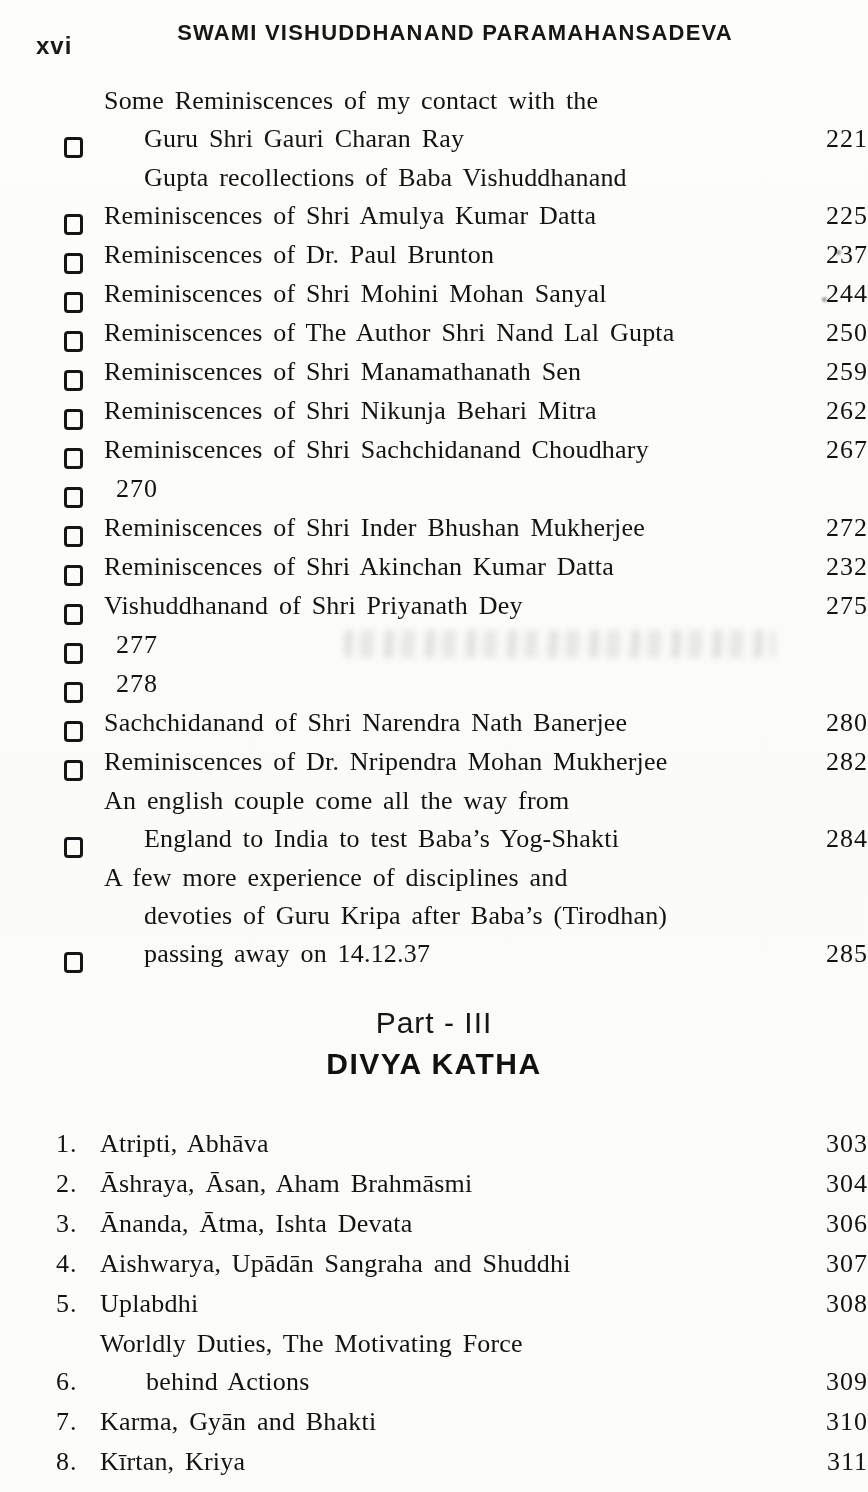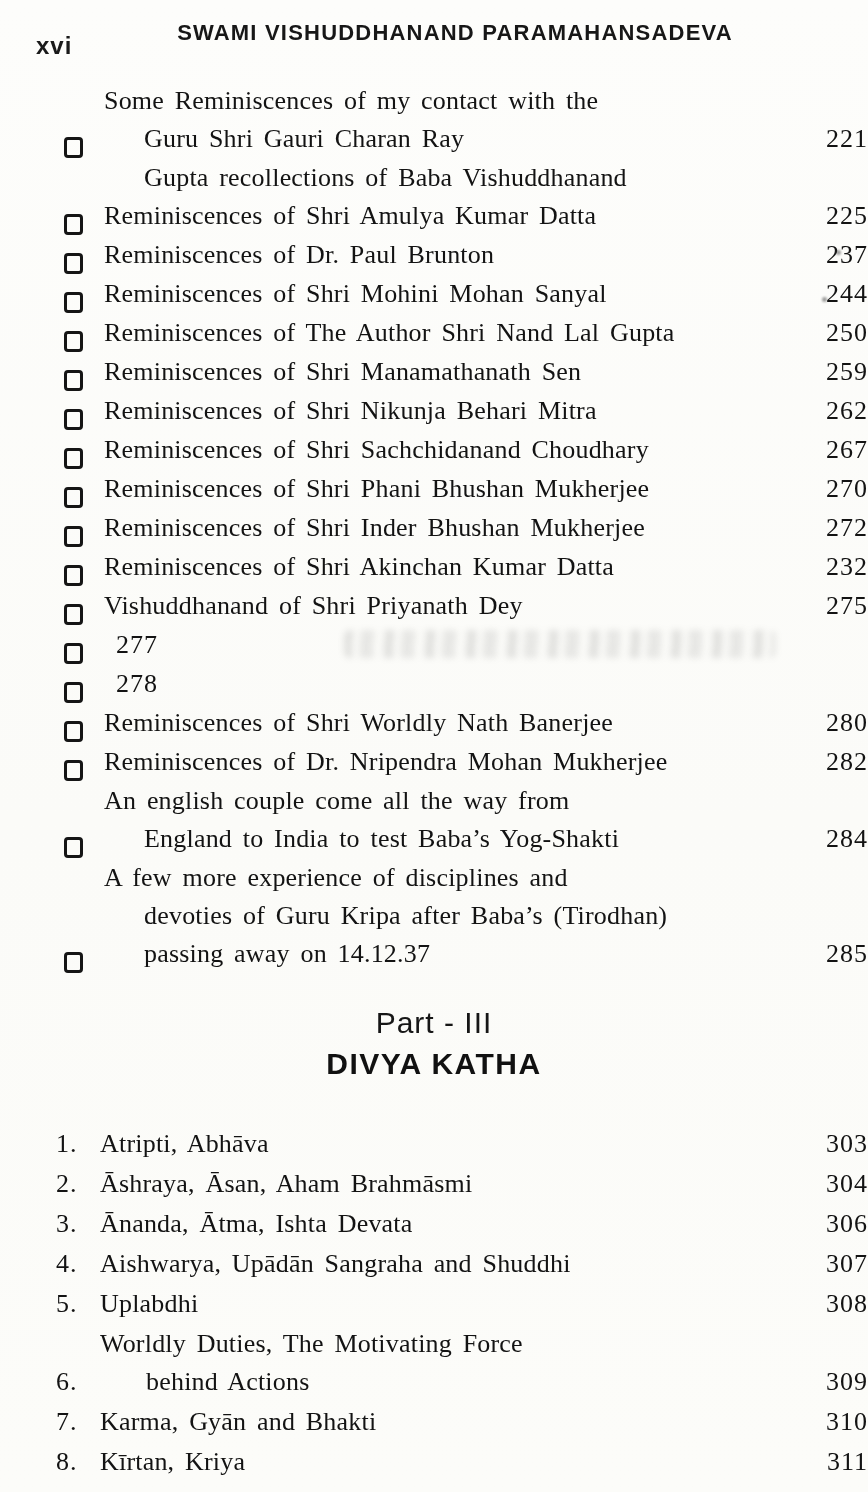--- a/index.html
+++ b/index.html
@@ -175,23 +175,20 @@
   <li class="entry">
     <span class="bullet"></span>
     <span class="lines">
             <div class="line">Reminiscences of Shri Sachchidanand Choudhary</div>
           </span>
     <span class="pageno">267</span>
   </li>
 
   <li class="entry">
     <span class="bullet"></span>
-    <span class="lines">
-            <div class="line">Reminiscences of Shri Phani Bhushan Mukherjee</div>
-          </span>
     <span class="pageno">270</span>
   </li>
 
   <li class="entry">
     <span class="bullet"></span>
     <span class="lines">
             <div class="line">Reminiscences of Shri Inder Bhushan Mukherjee</div>
           </span>
     <span class="pageno">272</span>
   </li>
@@ -218,21 +215,21 @@
   </li>
 
   <li class="entry">
     <span class="bullet"></span>
     <span class="pageno">278</span>
   </li>
 
   <li class="entry">
     <span class="bullet"></span>
     <span class="lines">
-            <div class="line">Reminiscences of Shri Worldly Nath Banerjee</div>
+            <div class="line">Sachchidanand of Shri Narendra Nath Banerjee</div>
           </span>
     <span class="pageno">280</span>
   </li>
 
   <li class="entry">
     <span class="bullet"></span>
     <span class="lines">
             <div class="line">Reminiscences of Dr. Nripendra Mohan Mukherjee</div>
           </span>
     <span class="pageno">282</span>

